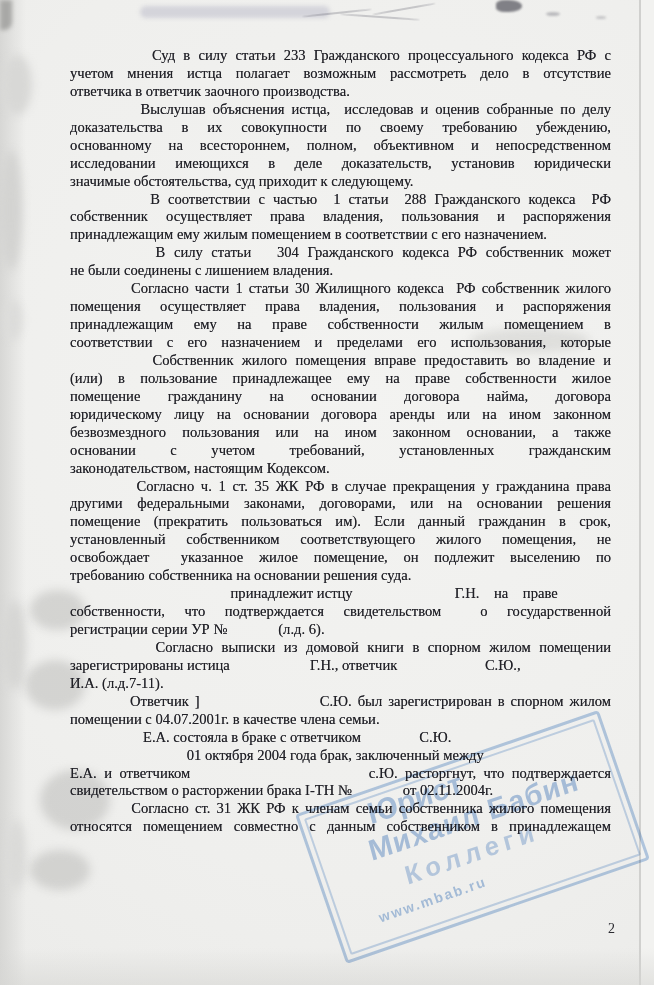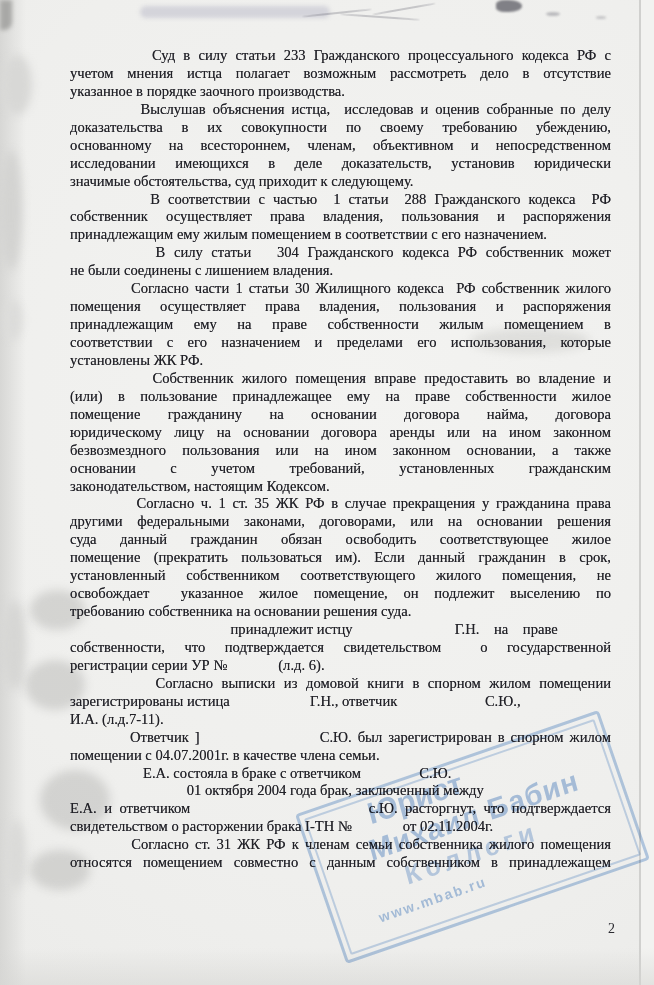--- a/index.html
+++ b/index.html
@@ -79,58 +79,56 @@
   <div class="g g4"></div>
   <div class="g g5"></div>
   <div class="fold"></div>
   <div class="rightcol"></div>
   <div class="bottomband"></div>
 
   <div id="text-block">
       <div class="para">
         <div class="ln j">&nbsp;&nbsp;&nbsp;&nbsp;&nbsp;&nbsp;&nbsp;&nbsp;&nbsp;&nbsp;Суд в силу статьи 233 Гражданского процессуального кодекса РФ с</div>
         <div class="ln j">учетом мнения истца полагает возможным рассмотреть дело в отсутствие</div>
-        <div class="ln">указанное в порядке заочного производства.</div>
+        <div class="ln">ответчика в ответчик заочного производства.</div>
       </div>
       <div class="para">
         <div class="ln j">&nbsp;&nbsp;&nbsp;&nbsp;&nbsp;&nbsp;&nbsp;&nbsp;&nbsp;&nbsp;Выслушав объяснения истца,&nbsp;&nbsp;исследовав и оценив собранные по делу</div>
         <div class="ln j">доказательства в их совокупности по своему требованию убеждению,</div>
-        <div class="ln j">основанному на всестороннем, членам, объективном и непосредственном</div>
+        <div class="ln j">основанному на всестороннем, полном, объективном и непосредственном</div>
         <div class="ln j">исследовании имеющихся в деле доказательств, установив юридически</div>
         <div class="ln">значимые обстоятельства, суд приходит к следующему.</div>
       </div>
       <div class="para">
         <div class="ln j">&nbsp;&nbsp;&nbsp;&nbsp;&nbsp;&nbsp;&nbsp;&nbsp;&nbsp;&nbsp;В соответствии с частью&nbsp;&nbsp;1 статьи&nbsp;&nbsp;288 Гражданского кодекса&nbsp;&nbsp;РФ</div>
         <div class="ln j">собственник осуществляет права владения, пользования и распоряжения</div>
         <div class="ln">принадлежащим ему жилым помещением в соответствии с его назначением.</div>
       </div>
       <div class="para">
         <div class="ln j">&nbsp;&nbsp;&nbsp;&nbsp;&nbsp;&nbsp;&nbsp;&nbsp;&nbsp;&nbsp;В силу статьи&nbsp;&nbsp;&nbsp;304 Гражданского кодекса РФ собственник может</div>
         <div class="ln">не были соединены с лишением владения.</div>
       </div>
       <div class="para">
         <div class="ln j">&nbsp;&nbsp;&nbsp;&nbsp;&nbsp;&nbsp;&nbsp;&nbsp;&nbsp;&nbsp;Согласно части 1 статьи 30 Жилищного кодекса&nbsp;&nbsp;РФ собственник жилого</div>
         <div class="ln j">помещения осуществляет права владения, пользования и распоряжения</div>
         <div class="ln j">принадлежащим ему на праве собственности жилым помещением в</div>
         <div class="ln j">соответствии с его назначением и пределами его использования, которые</div>
-        <div class="ln">установлены ЖК РФ.</div>
       </div>
       <div class="para">
         <div class="ln j">&nbsp;&nbsp;&nbsp;&nbsp;&nbsp;&nbsp;&nbsp;&nbsp;&nbsp;&nbsp;Собственник жилого помещения вправе предоставить во владение и</div>
         <div class="ln j">(или) в пользование принадлежащее ему на праве собственности жилое</div>
         <div class="ln j">помещение гражданину на основании договора найма, договора</div>
         <div class="ln j">юридическому лицу на основании договора аренды или на ином законном</div>
         <div class="ln j">безвозмездного пользования или на ином законном основании, а также</div>
         <div class="ln j">основании с учетом требований, установленных гражданским</div>
         <div class="ln">законодательством, настоящим Кодексом.</div>
       </div>
       <div class="para">
         <div class="ln j">&nbsp;&nbsp;&nbsp;&nbsp;&nbsp;&nbsp;&nbsp;&nbsp;&nbsp;&nbsp;Согласно ч. 1 ст. 35 ЖК РФ в случае прекращения у гражданина права</div>
         <div class="ln j">другими федеральными законами, договорами, или на основании решения</div>
-        <div class="ln j">суда данный гражданин обязан освободить соответствующее жилое</div>
         <div class="ln j">помещение (прекратить пользоваться им). Если данный гражданин в срок,</div>
         <div class="ln j">установленный собственником соответствующего жилого помещения, не</div>
         <div class="ln j">освобождает&nbsp;&nbsp;указанное жилое помещение, он подлежит выселению по</div>
         <div class="ln">требованию собственника на основании решения суда.</div>
       </div>
       <div class="para">
         <div class="ln">&nbsp;&nbsp;&nbsp;&nbsp;&nbsp;&nbsp;&nbsp;&nbsp;&nbsp;&nbsp;&nbsp;&nbsp;&nbsp;&nbsp;&nbsp;&nbsp;&nbsp;&nbsp;&nbsp;&nbsp;&nbsp;&nbsp;&nbsp;&nbsp;&nbsp;&nbsp;&nbsp;&nbsp;&nbsp;&nbsp;&nbsp;&nbsp;&nbsp;&nbsp;&nbsp;&nbsp;&nbsp;&nbsp;&nbsp;&nbsp;&nbsp;&nbsp;&nbsp;&nbsp;принадлежит истцу&nbsp;&nbsp;&nbsp;&nbsp;&nbsp;&nbsp;&nbsp;&nbsp;&nbsp;&nbsp;&nbsp;&nbsp;&nbsp;&nbsp;&nbsp;&nbsp;&nbsp;&nbsp;&nbsp;&nbsp;&nbsp;&nbsp;&nbsp;&nbsp;&nbsp;&nbsp;&nbsp;&nbsp;Г.Н.&nbsp;&nbsp;&nbsp;&nbsp;на&nbsp;&nbsp;&nbsp;&nbsp;праве</div>
         <div class="ln j">собственности, что подтверждается свидетельством&nbsp;&nbsp;о государственной</div>
         <div class="ln">регистрации серии УР №&nbsp;&nbsp;&nbsp;&nbsp;&nbsp;&nbsp;&nbsp;&nbsp;&nbsp;&nbsp;&nbsp;&nbsp;&nbsp;&nbsp;(л.д. 6).</div>
       </div>

